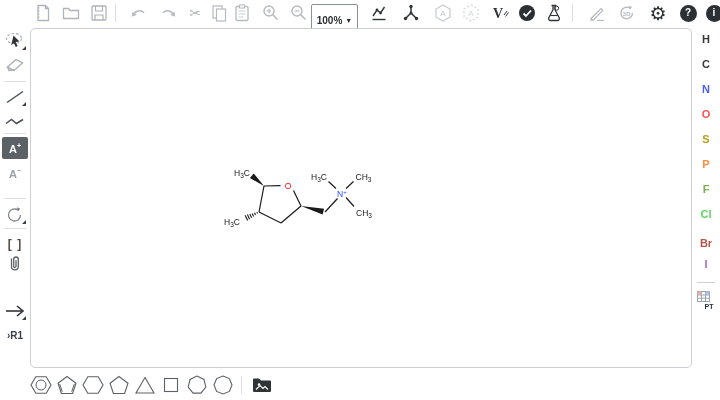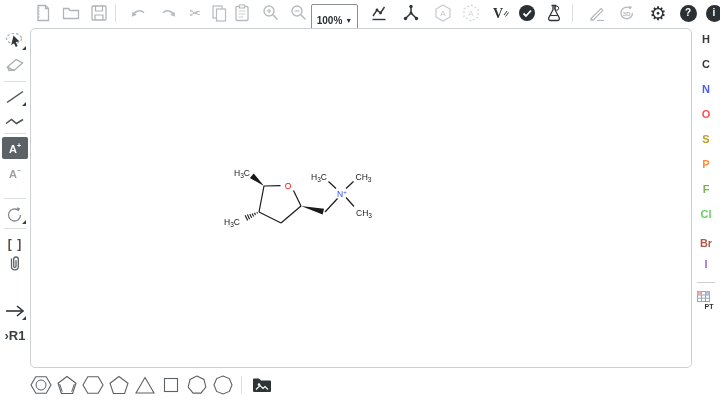--- a/index.html
+++ b/index.html
@@ -29,21 +29,21 @@
     font-size:10px;font-weight:bold;display:flex;align-items:center;justify-content:center;line-height:1;}
   #zoomdd{position:absolute;left:311px;top:4px;width:47px;height:33px;border:1px solid #8a9096;
     border-radius:2px;background:#fff;display:flex;align-items:center;justify-content:center;
     gap:3px;font-size:10px;font-weight:bold;color:#2b3034;cursor:pointer;}
   #zoomdd .caret{font-size:7px;}
   .selected-tool{background:#5b6165;border-radius:2px;}
   .selected-tool .chg{color:#fff;}
   .chg{font-size:11px;font-weight:bold;color:#9aa0a5;line-height:1;}
   .chg sup{font-size:7px;}
   .sgr{font-size:12px;font-weight:bold;color:#5a4a44;letter-spacing:1px;}
-  .rgl{font-size:13px;font-weight:bold;color:#3a3f44;}
+  .rgl{font-size:10px;font-weight:bold;color:#3a3f44;}
   .gear{font-size:19px;color:#2b3034;line-height:1;}
   .cutg{font-size:14px;color:#aeb4b9;line-height:1;}
   svg{display:block;}
 </style>
 </head>
 <body>
 
 <div id="topbar">
   <button class="tbtn" style="left:30px">
     <span>

